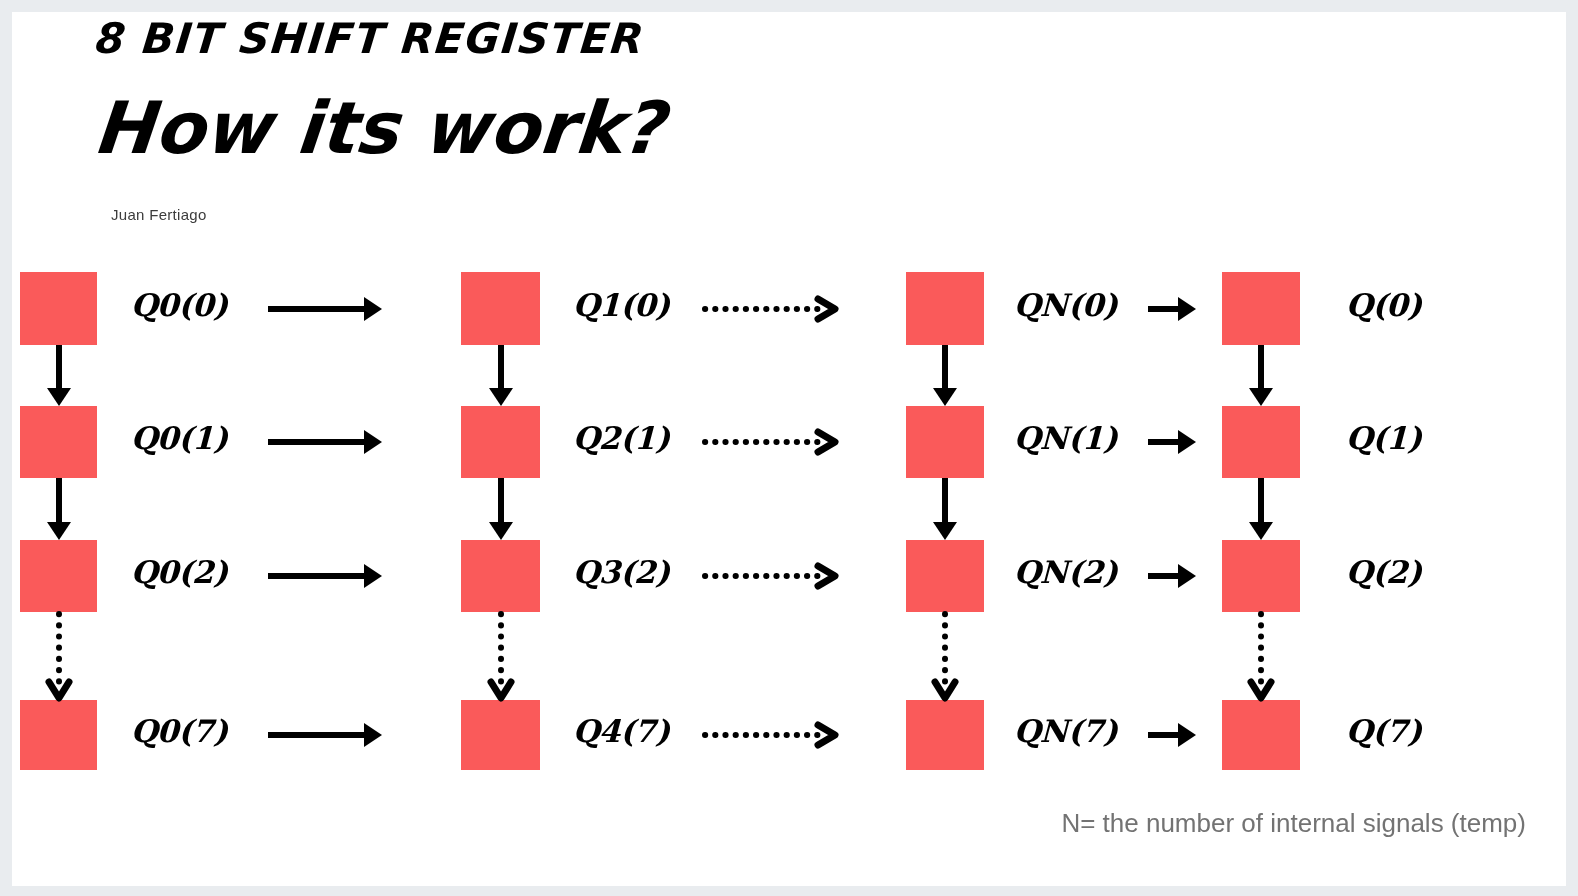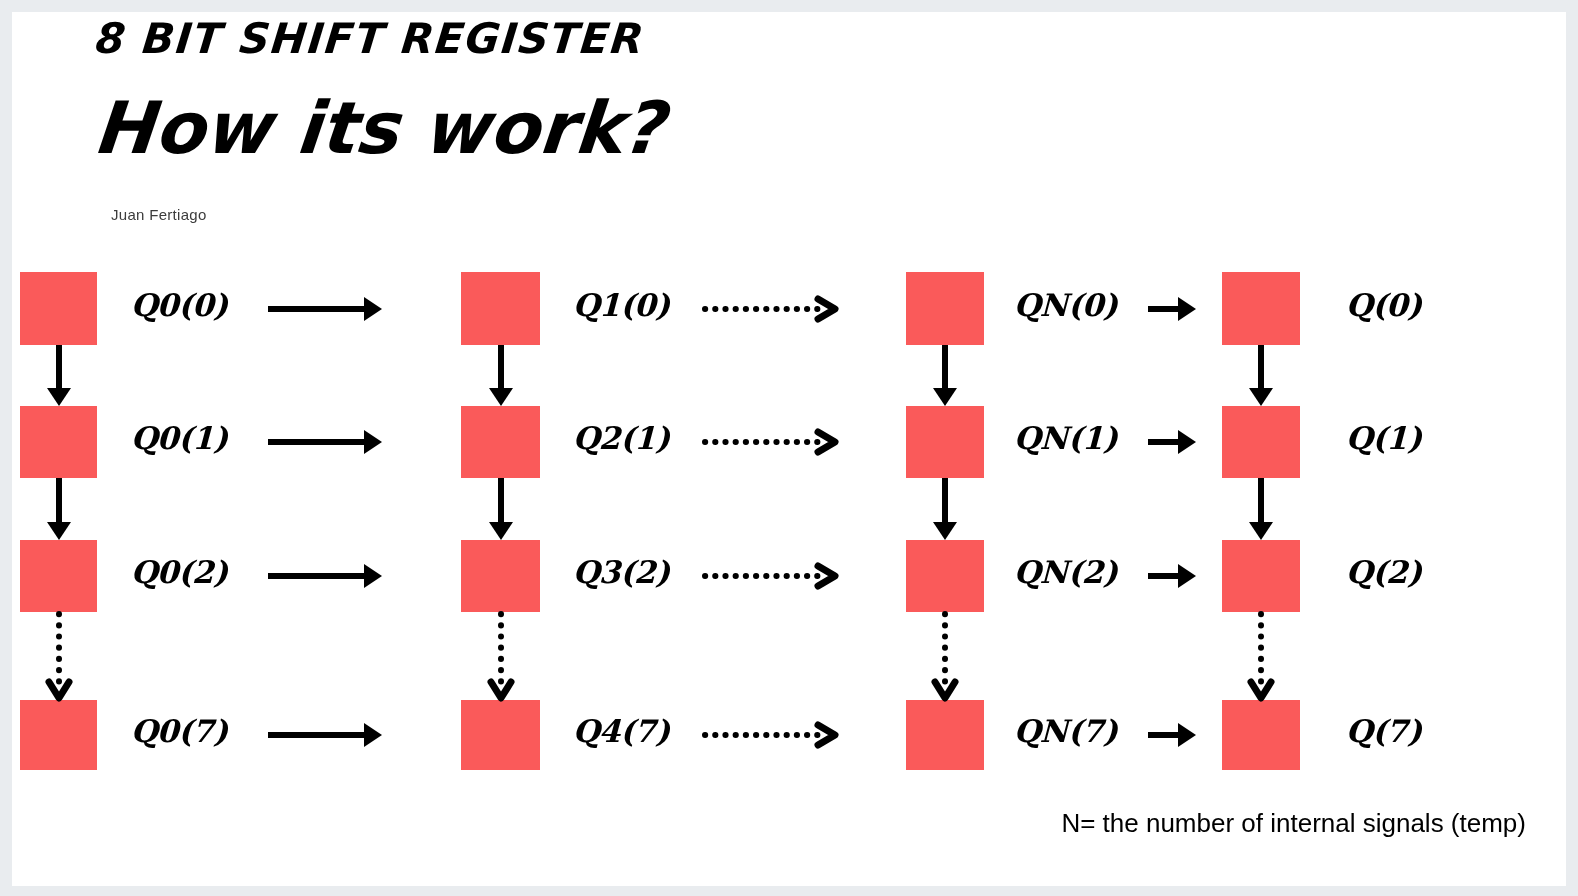--- a/index.html
+++ b/index.html
@@ -92,21 +92,21 @@
     overflow: visible;
   }
 
   
   #footer-note {
     position: absolute;
     right: 52px;
     top: 808px;
     font-family: "Liberation Sans", sans-serif;
     font-size: 26px;
-    color: #000000;
+    color: #737373;
     white-space: nowrap;
   }
 </style>
 </head>
 <body>
 
 <div id="slide-frame">
 </div>
 
 <div id="title-main">8 BIT SHIFT REGISTER</div>

